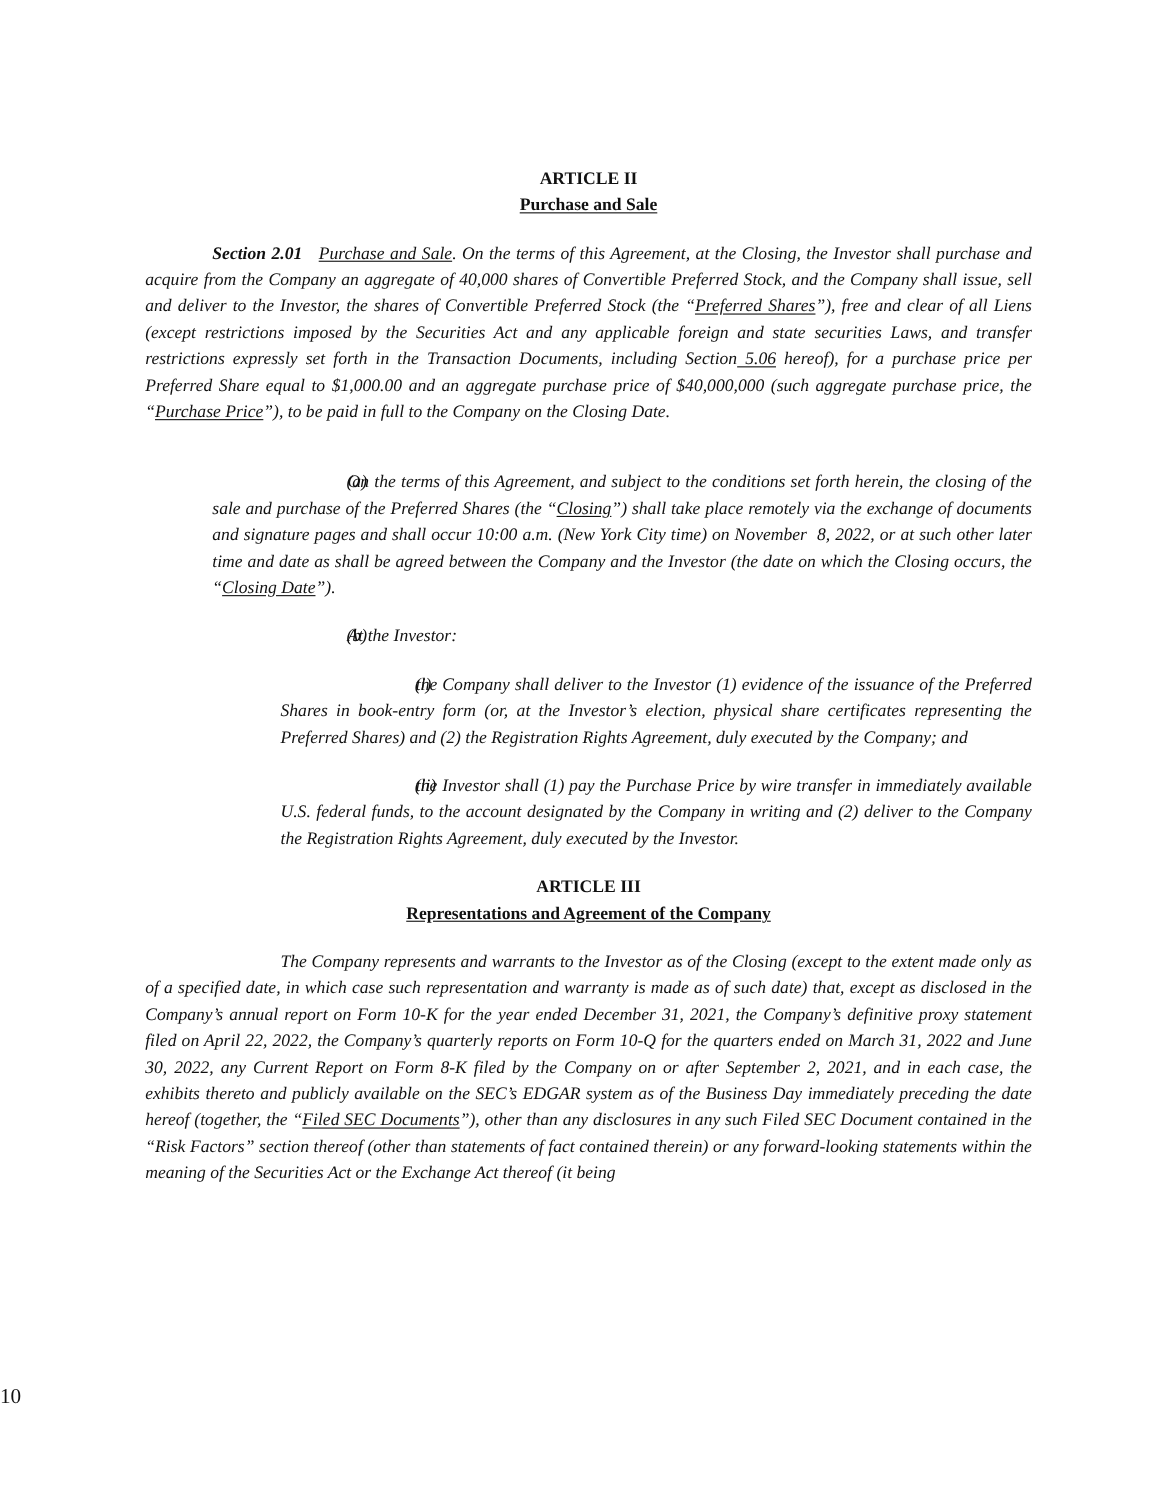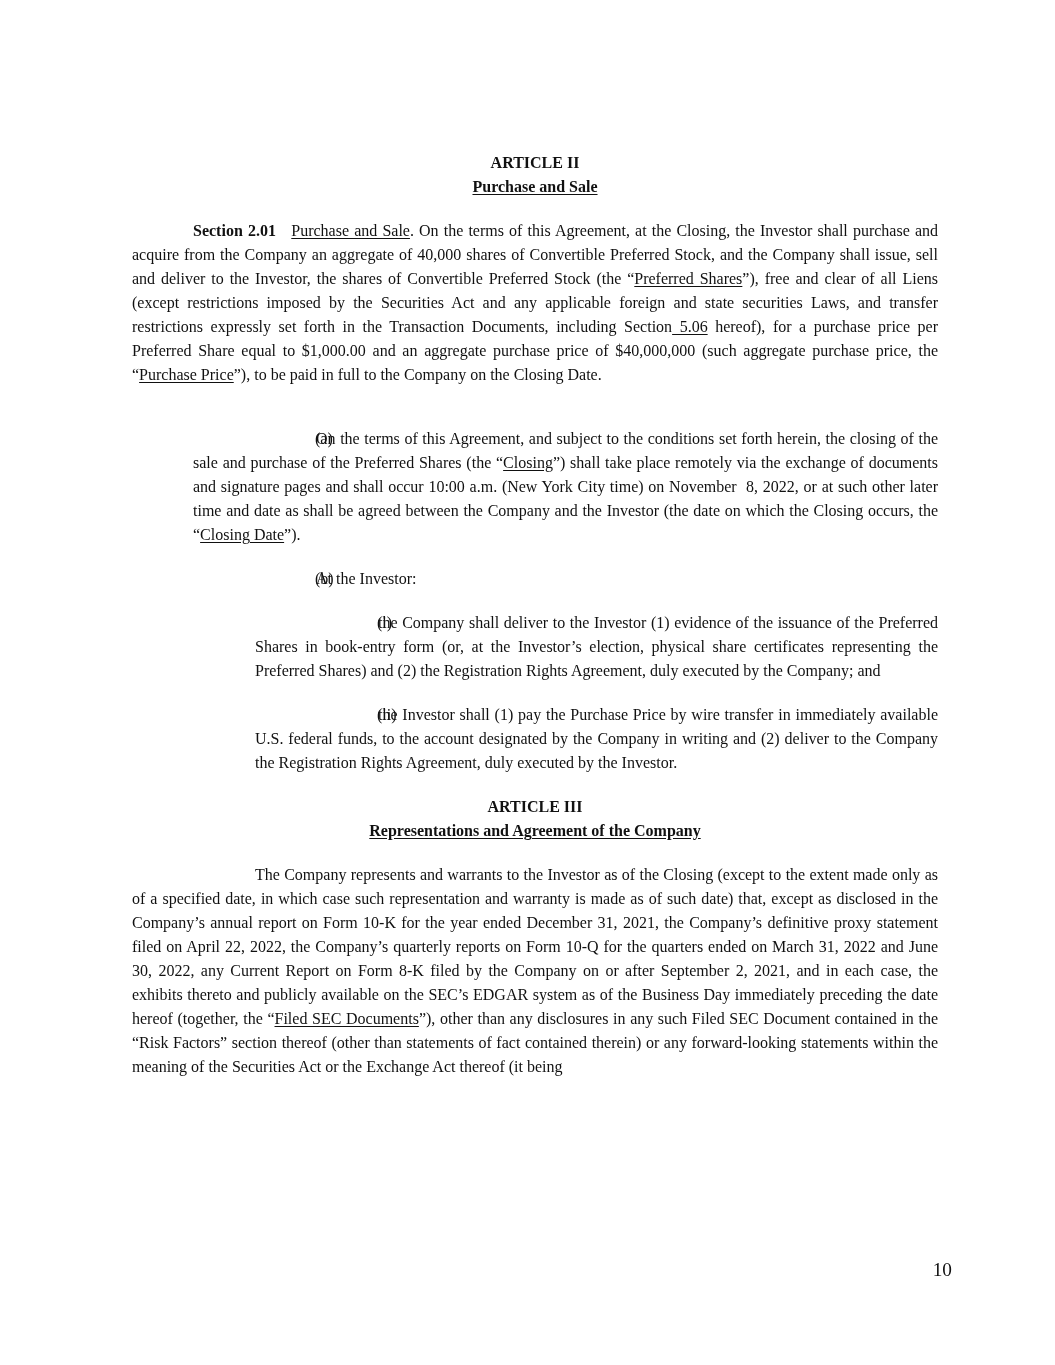--- a/index.html
+++ b/index.html
@@ -3,28 +3,28 @@
 <meta charset="utf-8">
 <style>
   html, body { margin: 0; padding: 0; background: #ffffff; }
   body { width: 1055px; height: 1365px; position: relative; overflow: hidden;
          font-family: "Liberation Serif", "DejaVu Serif", serif; color: #111; }
   .page { position: absolute; left: 132px; top: 124px; width: 806px; font-size: 16px; line-height: 24px; margin-top: 27px; }
   .center { text-align: center; }
   .b { font-weight: bold; }
   .u { text-decoration: underline; text-underline-offset: 2px; }
   .just { text-align: justify; }
-  .p { margin: 0; }
+  .p { margin: 0; font-style: italic; }
   .heading { margin: 0; line-height: 24px; }
   .sec { text-indent: 61px; }
   .ind1 { margin-left: 61px; }
   .ind2 { margin-left: 123px; }
   .tab { display: inline-block; }
   .gap { height: 20px; }
-  .pagenum { position: absolute; top: 1259px; left: 0; width: 952px; text-align: right; font-size: 19.3px; }
+  .pagenum { position: absolute; top: 1259px; left: 0; width: 952px; text-align: left; font-size: 19.3px; }
 </style>
 </head>
 <body>
 
 <div class="page">
   <p class="heading center b">ARTICLE II</p>
   <p class="heading center b u">Purchase and Sale</p>
   <div class="gap"></div>
 
   <p class="p just sec"><span class="b">Section 2.01</span>&nbsp;&nbsp;&nbsp;<span class="u">Purchase and Sale</span><span>.  On the terms of this Agreement, at the Closing, the Investor shall purchase and acquire from the Company an aggregate of 40,000 shares of Convertible Preferred Stock, and the Company shall issue, sell and deliver to the Investor, the shares of Convertible Preferred Stock (the “</span><span class="u">Preferred Shares</span><span>”), free and clear of all Liens (except restrictions imposed by the Securities Act and any applicable foreign and state securities Laws, and transfer restrictions expressly set forth in the Transaction Documents, including Section</span><span class="u"> 5.06</span><span> hereof), for a purchase price per Preferred Share equal to $1,000.00 and an aggregate purchase price of $40,000,000 (such aggregate purchase price, the “</span><span class="u">Purchase Price</span><span>”), to be paid in full to the Company on the Closing Date.</span></p>

